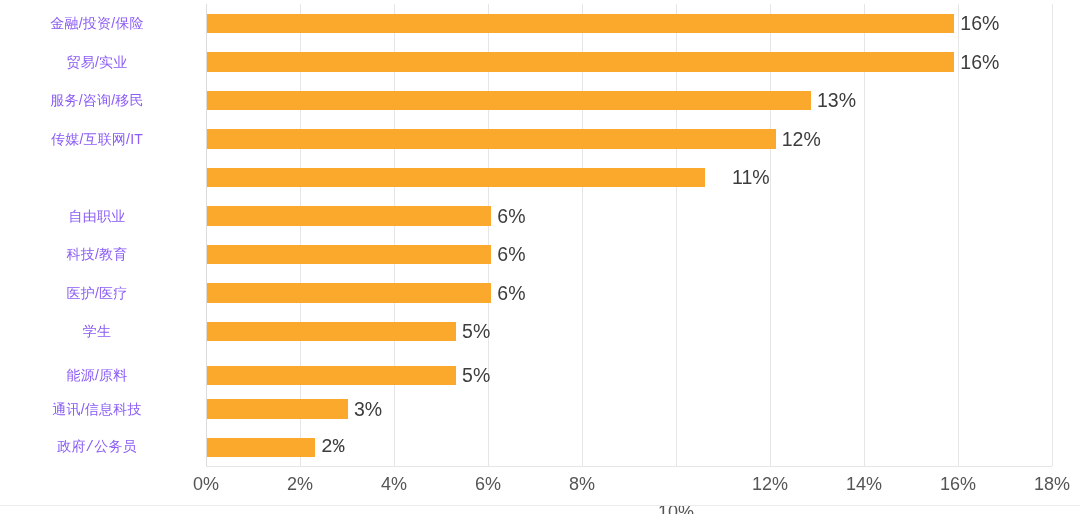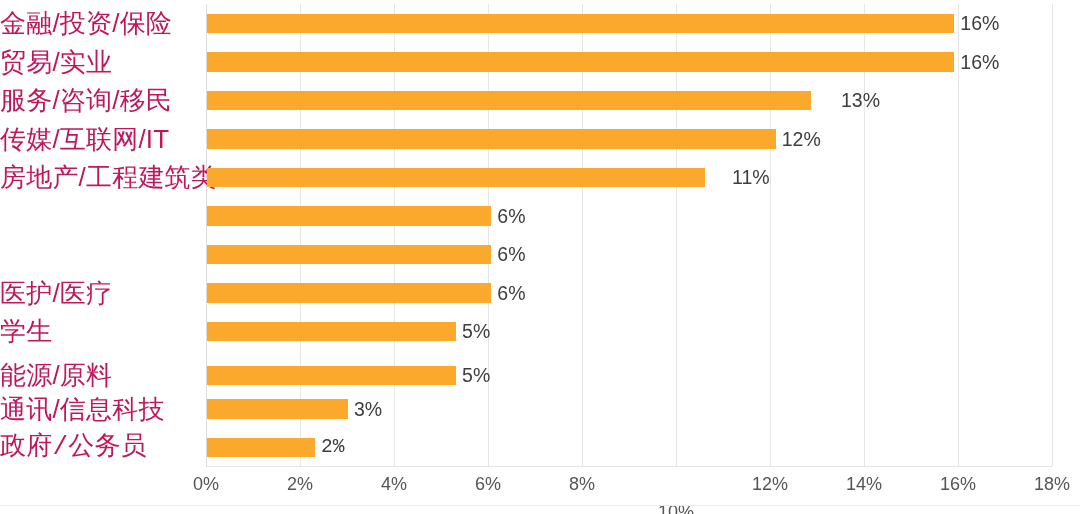--- a/index.html
+++ b/index.html
@@ -64,23 +64,23 @@
     height: 38.55px;
   }
 
   .cat-label {
     position: absolute;
     left: 0;
     top: 0;
     width: 194px;
     height: 38.55px;
     line-height: 38.55px;
-    text-align: left;
-    font-size: 26px;
-    color: #be185d;
+    text-align: center;
+    font-size: 14px;
+    color: #8b5cf6;
     white-space: nowrap;
     letter-spacing: 0.2px;
   }
 
   .bar {
     position: absolute;
     left: 207px;
     top: 9.5px;
     height: 19.5px;
     background: #FBA92C;
@@ -137,37 +137,38 @@
         <div class="value-label" style="left: 960.3px;">16%</div>
       </div>
       <div class="row" style="top: 42.55px;">
         <div class="cat-label">贸易/实业</div>
         <div class="bar" title="贸易/实业 16%" style="width: 747.3px; background: rgb(251, 169, 44);"></div>
         <div class="value-label" style="left: 960.3px;">16%</div>
       </div>
       <div class="row" style="top: 81.1px;">
         <div class="cat-label">服务/咨询/移民</div>
         <div class="bar" title="服务/咨询/移民 13%" style="width: 603.95px; background: rgb(251, 169, 44);"></div>
-        <div class="value-label" style="left: 816.95px; margin-left: 24px;">13%</div>
+        <div class="value-label" style="left: 816.95px;">13%</div>
       </div>
       <div class="row" style="top: 119.65px;">
         <div class="cat-label">传媒/互联网/IT</div>
         <div class="bar" title="传媒/互联网/IT 12%" style="width: 568.7px; background: rgb(251, 169, 44);"></div>
         <div class="value-label" style="left: 781.7px;">12%</div>
       </div>
       <div class="row" style="top: 158.2px;">
-        <div class="cat-label">房地产/工程建筑类</div>
         <div class="bar" title="房地产/工程建筑类 11%" style="width: 498.2px; background: rgb(251, 169, 44);"></div>
         <div class="value-label" style="left: 732px;">11%</div>
       </div>
       <div class="row" style="top: 196.75px;">
+        <div class="cat-label">自由职业</div>
         <div class="bar" title="自由职业 6%" style="width: 284.35px; background: rgb(251, 169, 44);"></div>
         <div class="value-label" style="left: 497.35px;">6%</div>
       </div>
       <div class="row" style="top: 235.3px;">
+        <div class="cat-label">科技/教育</div>
         <div class="bar" title="科技/教育 6%" style="width: 284.35px; background: rgb(251, 169, 44);"></div>
         <div class="value-label" style="left: 497.35px;">6%</div>
       </div>
       <div class="row" style="top: 273.85px;">
         <div class="cat-label">医护/医疗</div>
         <div class="bar" title="医护/医疗 6%" style="width: 284.35px; background: rgb(251, 169, 44);"></div>
         <div class="value-label" style="left: 497.35px;">6%</div>
       </div>
       <div class="row" style="top: 312.4px; padding-left: 35px;">
         <div class="cat-label">学生</div>

